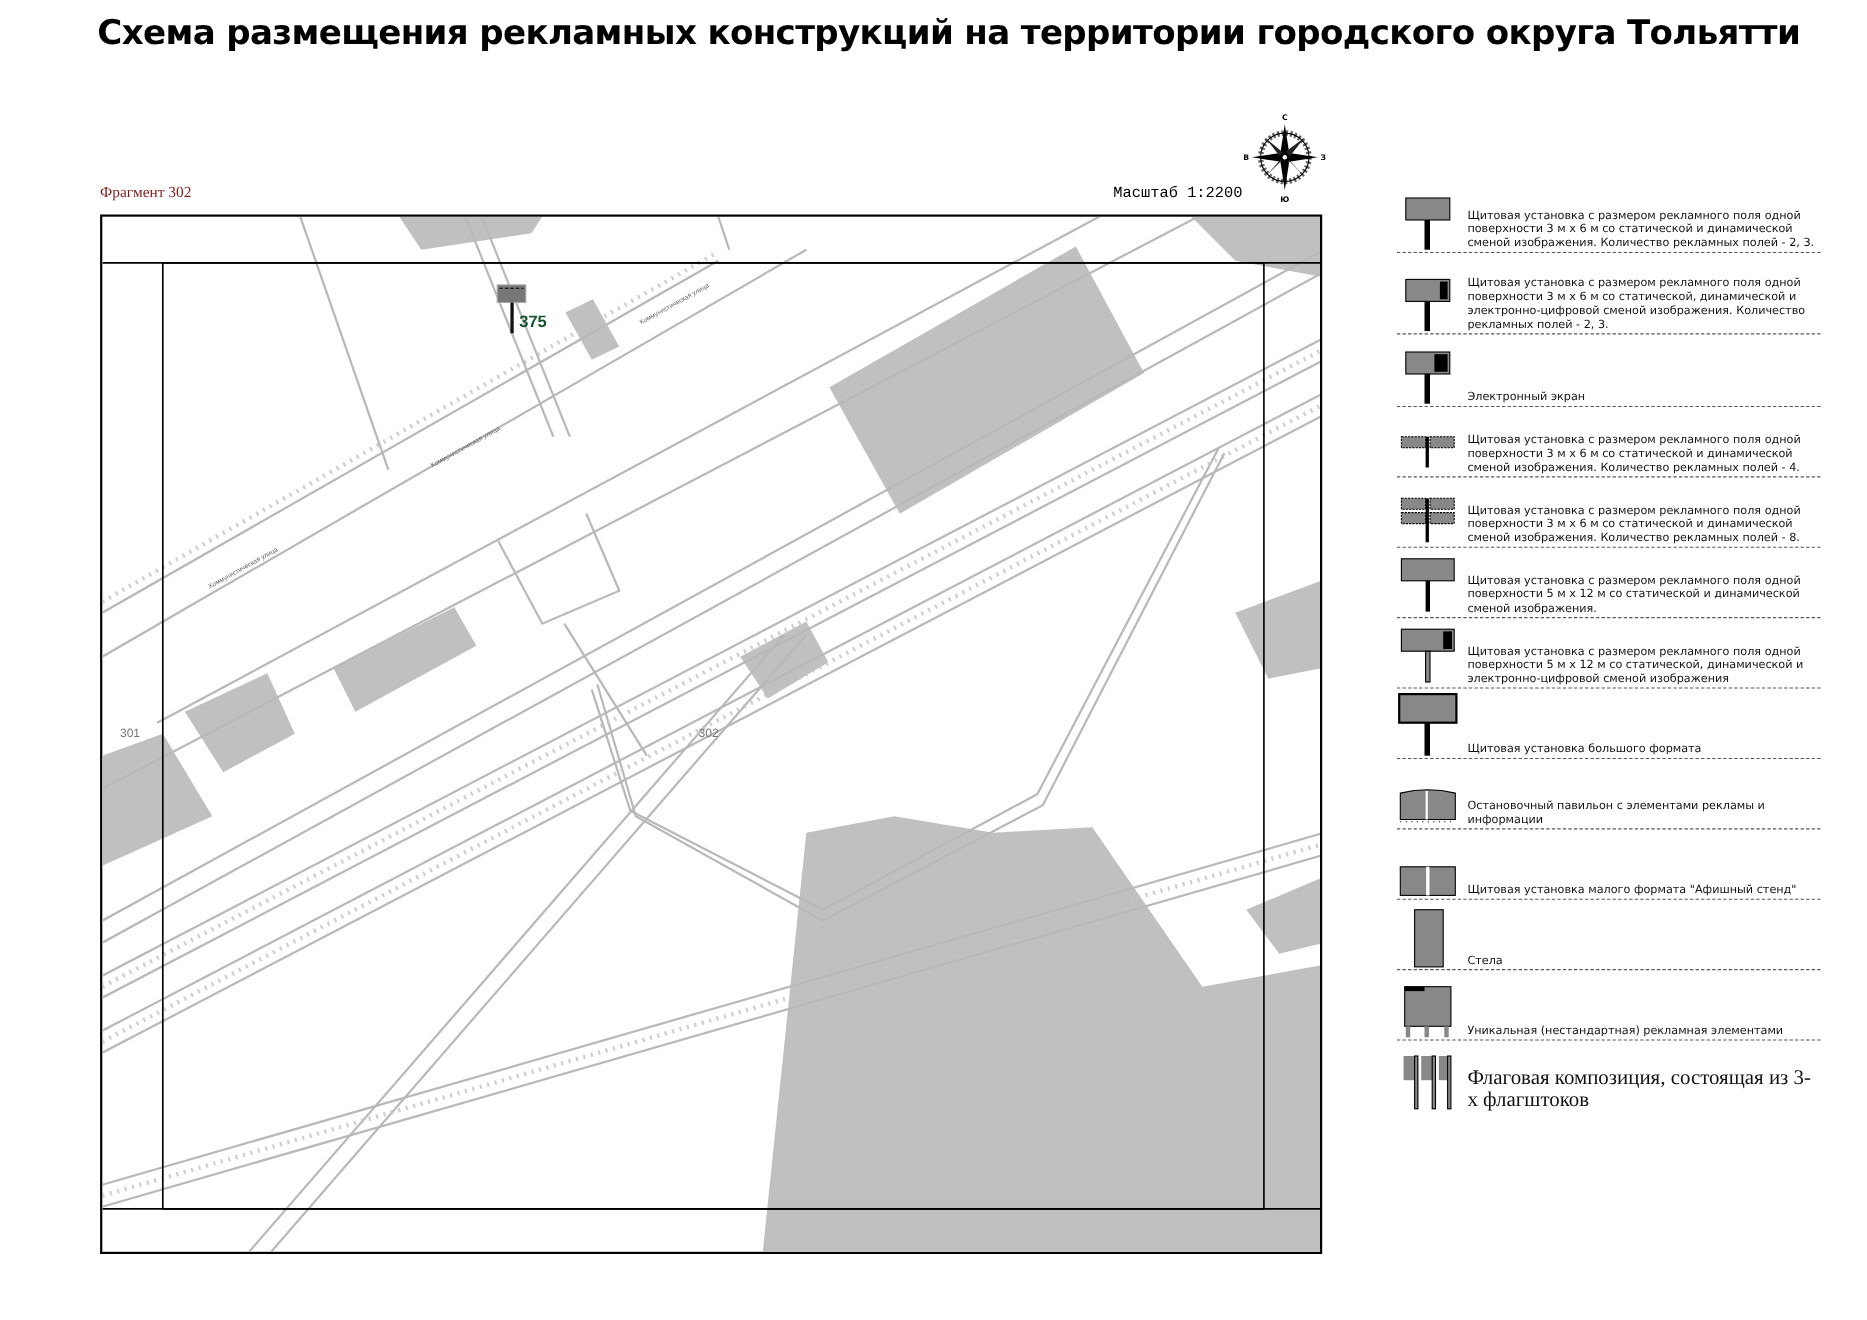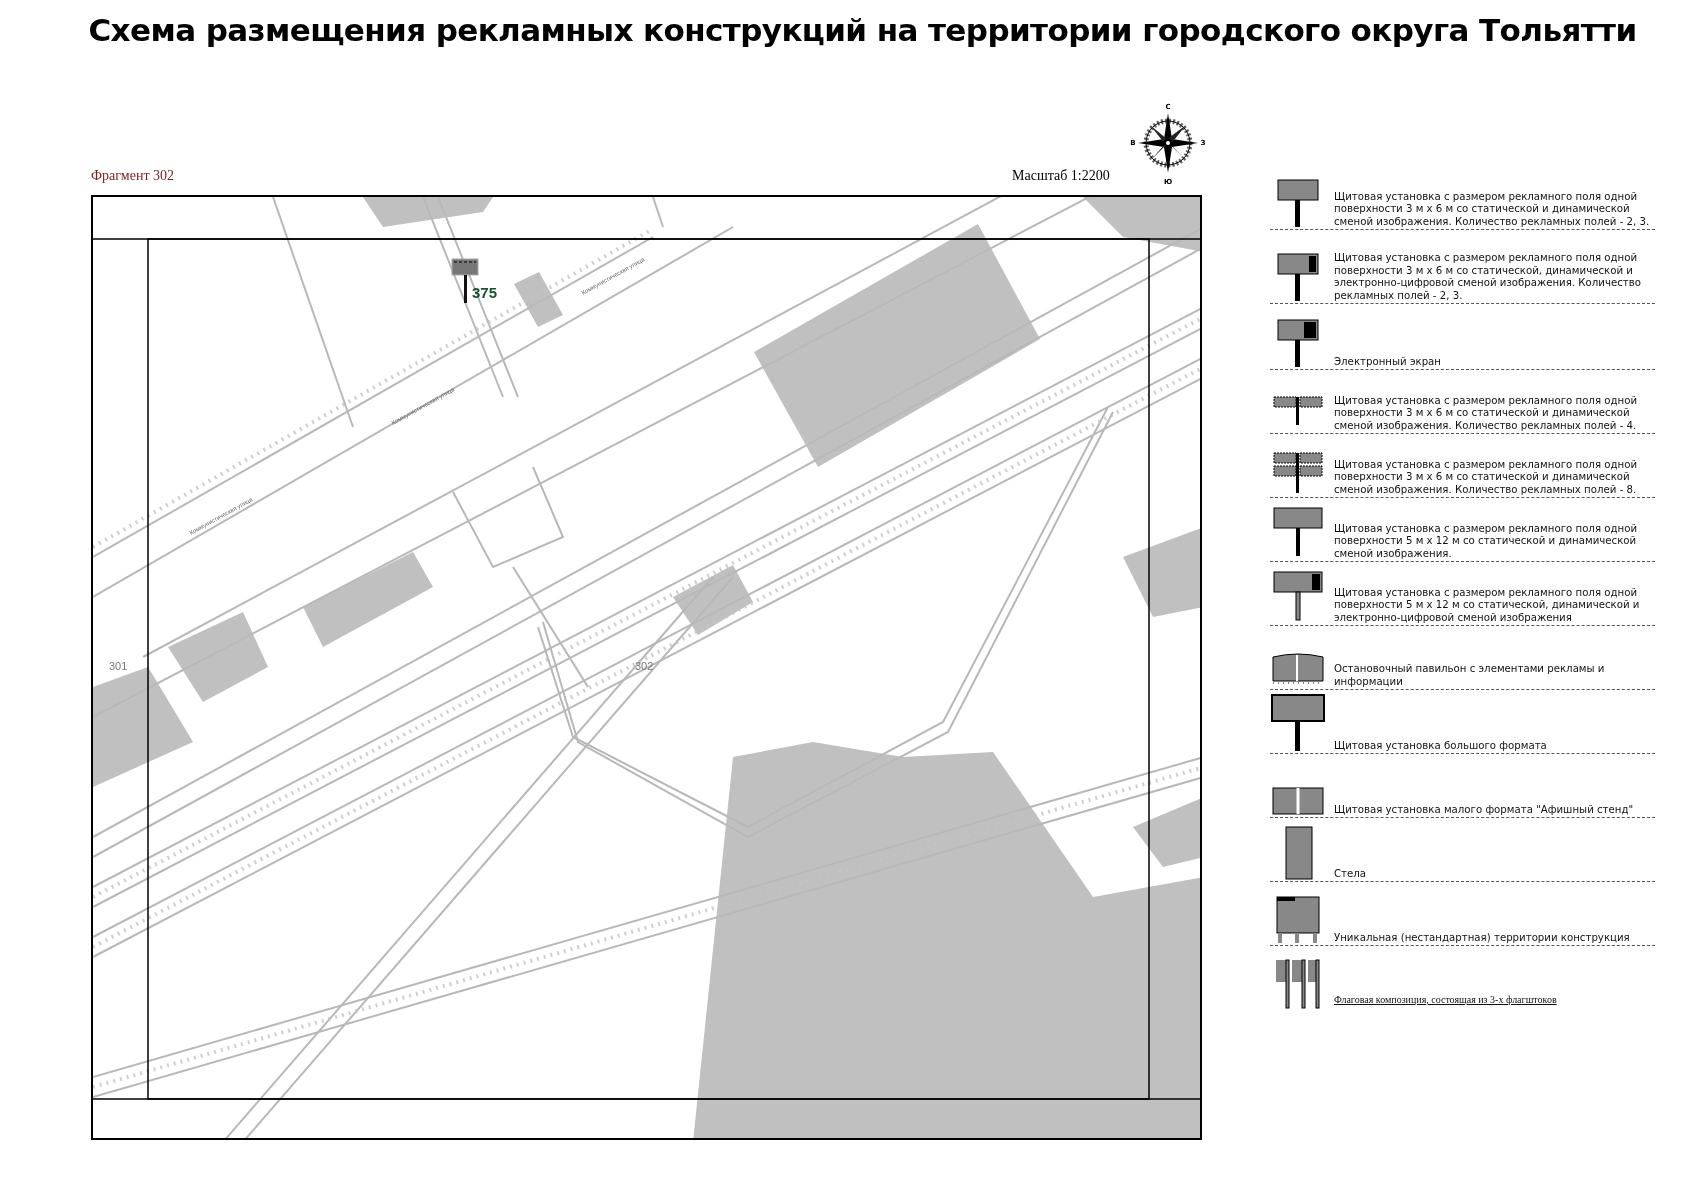--- a/index.html
+++ b/index.html
@@ -1,29 +1,29 @@
 <!DOCTYPE html>
 <html><head>
 <meta charset="utf-8">
 <style>
   html, body { margin: 0; padding: 0; background: #ffffff; }
   body { width: 1697px; height: 1200px; position: relative; overflow: hidden; font-family: "DejaVu Sans", sans-serif; color: #111; }
   .title { position: absolute; left: 0; top: 12px; width: 1697px; text-align: center; font-family: "DejaVu Sans", sans-serif; font-weight: bold; font-size: 31px; letter-spacing: -0.6px; color: #000; padding-left: 28px; box-sizing: border-box; }
   .frag-label { position: absolute; left: 91px; top: 168px; font-family: "Liberation Serif", serif; font-size: 14px; color: #7f1d1d; }
-  .scale-label { position: absolute; left: 1012px; top: 168px; font-family: Liberation Serif, serif; font-size: 14px; color: #000; }
+  .scale-label { position: absolute; left: 1012px; top: 168px; font-family: Liberation Mono, monospace; font-size: 14px; color: #000; }
   .compass { position: absolute; left: 1130px; top: 100px; width: 76px; height: 86px; }
   .map { position: absolute; left: 91px; top: 195px; width: 1111px; height: 945px; border: 2px solid #000; box-sizing: border-box; overflow: hidden; background: #fff; }
   .map svg { position: absolute; left: 0; top: 0; }
   .marker { position: absolute; left: 451px; top: 258px; width: 62px; height: 50px; }
   .marker-label { position: absolute; left: 472px; top: 284px; font-family: "Liberation Sans", sans-serif; font-weight: bold; font-size: 15px; color: #14532d; }
   .legend { position: absolute; left: 1270px; top: 168px; width: 385px; }
   .legend-item { display: flex; align-items: flex-end; border-bottom: 1px dashed #555; box-sizing: border-box; }
   .legend-icon { width: 56px; flex: 0 0 56px; display: flex; justify-content: center; align-items: center; }
   .legend-text { font-family: "DejaVu Sans", sans-serif; font-size: 10.2px; line-height: 12.8px; color: #111; padding-left: 8px; }
-  .legend-text.serif { font-family: "Liberation Serif", serif; font-size: 10px; line-height: 20px; text-decoration: underline; }
+  .legend-text.serif { font-family: "Liberation Serif", serif; font-size: 19px; line-height: 20px; }
   .legend-item:last-child { border-bottom: none; }
 </style>
 </head>
 <body>
 
 <div class="title">Схема размещения рекламных конструкций на территории городского округа Тольятти</div>
 <div class="frag-label">Фрагмент 302</div>
 <div class="scale-label">Масштаб 1:2200</div>
 
 <div class="compass">
@@ -187,36 +187,36 @@
       <svg width="52" height="56">
           <rect x="2" y="3" width="48" height="20" fill="#888" stroke="#000"></rect>
           <rect x="40" y="5" width="8" height="16" fill="#000"></rect>
           <rect x="24" y="23" width="4" height="28" fill="#888" stroke="#000"></rect>
         </svg>
     </div>
     <div class="legend-text">Щитовая установка с размером рекламного поля одной поверхности 5 м х 12 м со статической, динамической и электронно-цифровой сменой изображения</div>
   </div>
   <div class="legend-item" style="height:64px">
     <div class="legend-icon">
+      <svg width="56" height="60">
+          <rect x="2" y="2" width="52" height="26" fill="#888" stroke="#000" stroke-width="2"></rect>
+          <rect x="25" y="28" width="5" height="30" fill="#000"></rect>
+        </svg>
+    </div>
+    <div class="legend-text">Щитовая установка большого формата</div>
+  </div>
+  <div class="legend-item" style="height:64px">
+    <div class="legend-icon">
       <svg width="54" height="40">
           <path d="M2,8 Q27,2 52,8 L52,32 L2,32 Z" fill="#888" stroke="#000"></path>
           <line x1="26" y1="6" x2="26" y2="32" stroke="#fff" stroke-width="2"></line>
           <line x1="2" y1="34" x2="52" y2="34" stroke="#000" stroke-dasharray="1 4"></line>
         </svg>
     </div>
     <div class="legend-text">Остановочный павильон с элементами рекламы и информации</div>
-  </div>
-  <div class="legend-item" style="height:64px">
-    <div class="legend-icon">
-      <svg width="56" height="60">
-          <rect x="2" y="2" width="52" height="26" fill="#888" stroke="#000" stroke-width="2"></rect>
-          <rect x="25" y="28" width="5" height="30" fill="#000"></rect>
-        </svg>
-    </div>
-    <div class="legend-text">Щитовая установка большого формата</div>
   </div>
   <div class="legend-item" style="height:64px">
     <div class="legend-icon">
       <svg width="54" height="32">
           <rect x="2" y="3" width="50" height="26" fill="#888" stroke="#000"></rect>
           <line x1="27" y1="3" x2="27" y2="29" stroke="#fff" stroke-width="3"></line>
         </svg>
     </div>
     <div class="legend-text">Щитовая установка малого формата "Афишный стенд"</div>
   </div>
@@ -231,21 +231,21 @@
   <div class="legend-item" style="height:64px">
     <div class="legend-icon">
       <svg width="46" height="50">
           <rect x="2" y="2" width="42" height="36" fill="#888" stroke="#000"></rect>
           <rect x="2" y="2" width="18" height="4" fill="#000"></rect>
           <rect x="3" y="38" width="4" height="10" fill="#888"></rect>
           <rect x="20" y="38" width="4" height="10" fill="#888"></rect>
           <rect x="38" y="38" width="4" height="10" fill="#888"></rect>
         </svg>
     </div>
-    <div class="legend-text">Уникальная (нестандартная) территории конструкция</div>
+    <div class="legend-text">Уникальная (нестандартная) рекламная элементами</div>
   </div>
   <div class="legend-item" style="height:64px">
     <div class="legend-icon">
       <svg width="48" height="52">
           <rect x="2" y="2" width="12" height="22" fill="#888"></rect>
           <rect x="12" y="2" width="3" height="48" fill="#888" stroke="#000"></rect>
           <rect x="18" y="2" width="12" height="22" fill="#888"></rect>
           <rect x="28" y="2" width="3" height="48" fill="#888" stroke="#000"></rect>
           <rect x="34" y="2" width="10" height="22" fill="#888"></rect>
           <rect x="42" y="2" width="3" height="48" fill="#888" stroke="#000"></rect>

